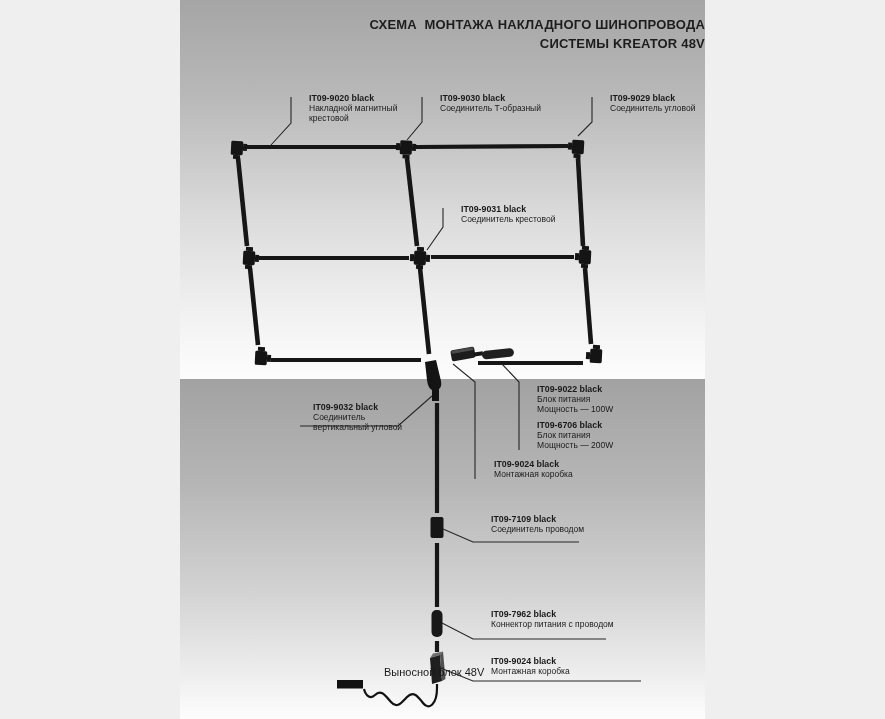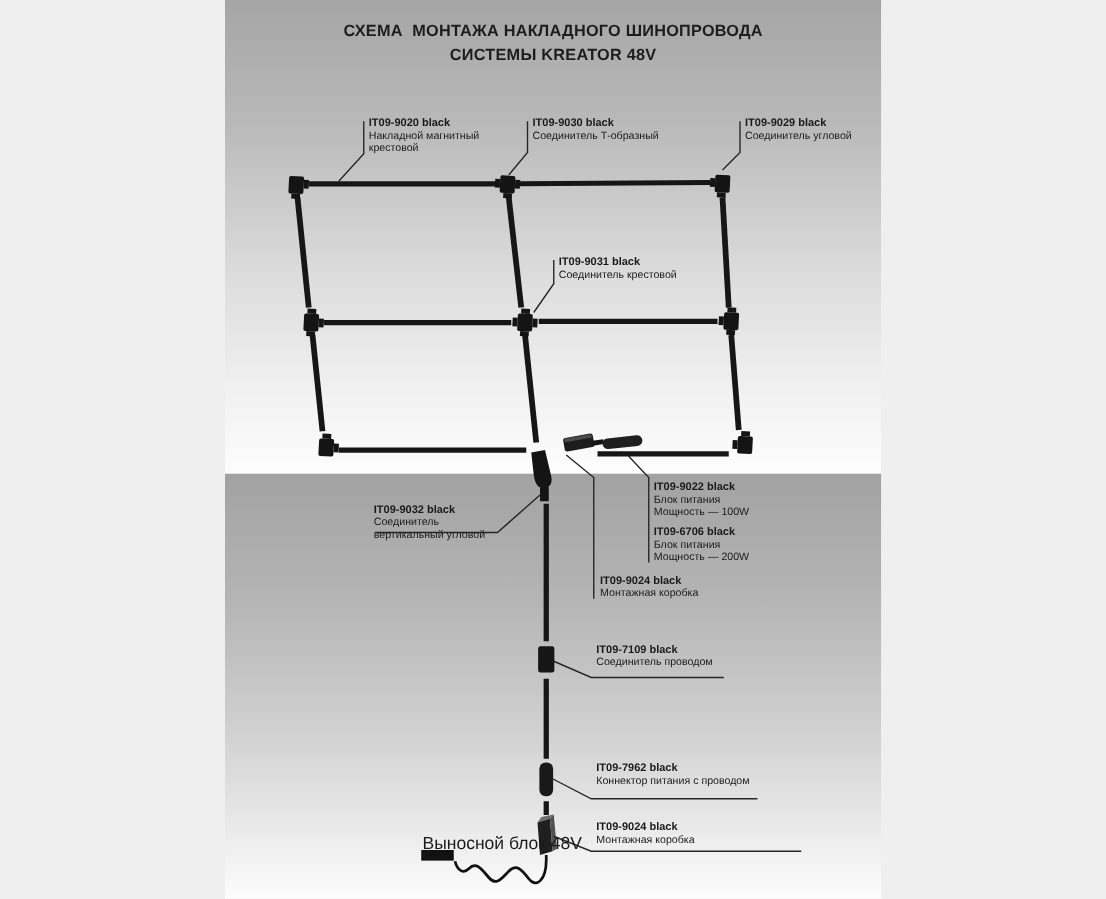--- a/index.html
+++ b/index.html
@@ -17,27 +17,27 @@
   }
   .bg-bottom{
     position:absolute;left:0;top:379px;width:525px;height:340px;
     background:linear-gradient(180deg,#a2a2a2 0%,#b5b5b5 30%,#d2d2d2 62%,#efefef 88%,#fdfdfd 100%);
   }
   svg.art{position:absolute;left:0;top:0;}
   .title{
     position:absolute;left:0;top:16px;width:525px;text-align:center;
     font-weight:bold;font-size:13px;line-height:1.45;color:#1d1d1d;letter-spacing:.2px;
   }
-  .title div{white-space:pre;}
+  .title div{white-space:pre;text-align:right;}
   .lbl{
-    position:absolute;font-size:8.5px;line-height:1.13;color:#1a1a1a;white-space:nowrap;
+    position:absolute;font-size:8.5px;line-height:1.13;color:#1a1a1a;white-space:nowrap;margin-left:14px;
   }
   .lbl .part{font-weight:bold;font-size:8.8px;}
   .lbl .desc{white-space:pre-line;}
-  .plain-lbl{position:absolute;font-size:14px;color:#1a1a1a;white-space:nowrap;}
+  .plain-lbl{position:absolute;font-size:11px;color:#1a1a1a;white-space:nowrap;margin-left:46px;}
 </style>
 </head>
 <body>
 
 <div class="stage">
   <div class="bg-top"></div>
   <div class="bg-bottom"></div>
 
   <svg class="art" width="525" height="719" viewBox="0 0 525 719">
 

